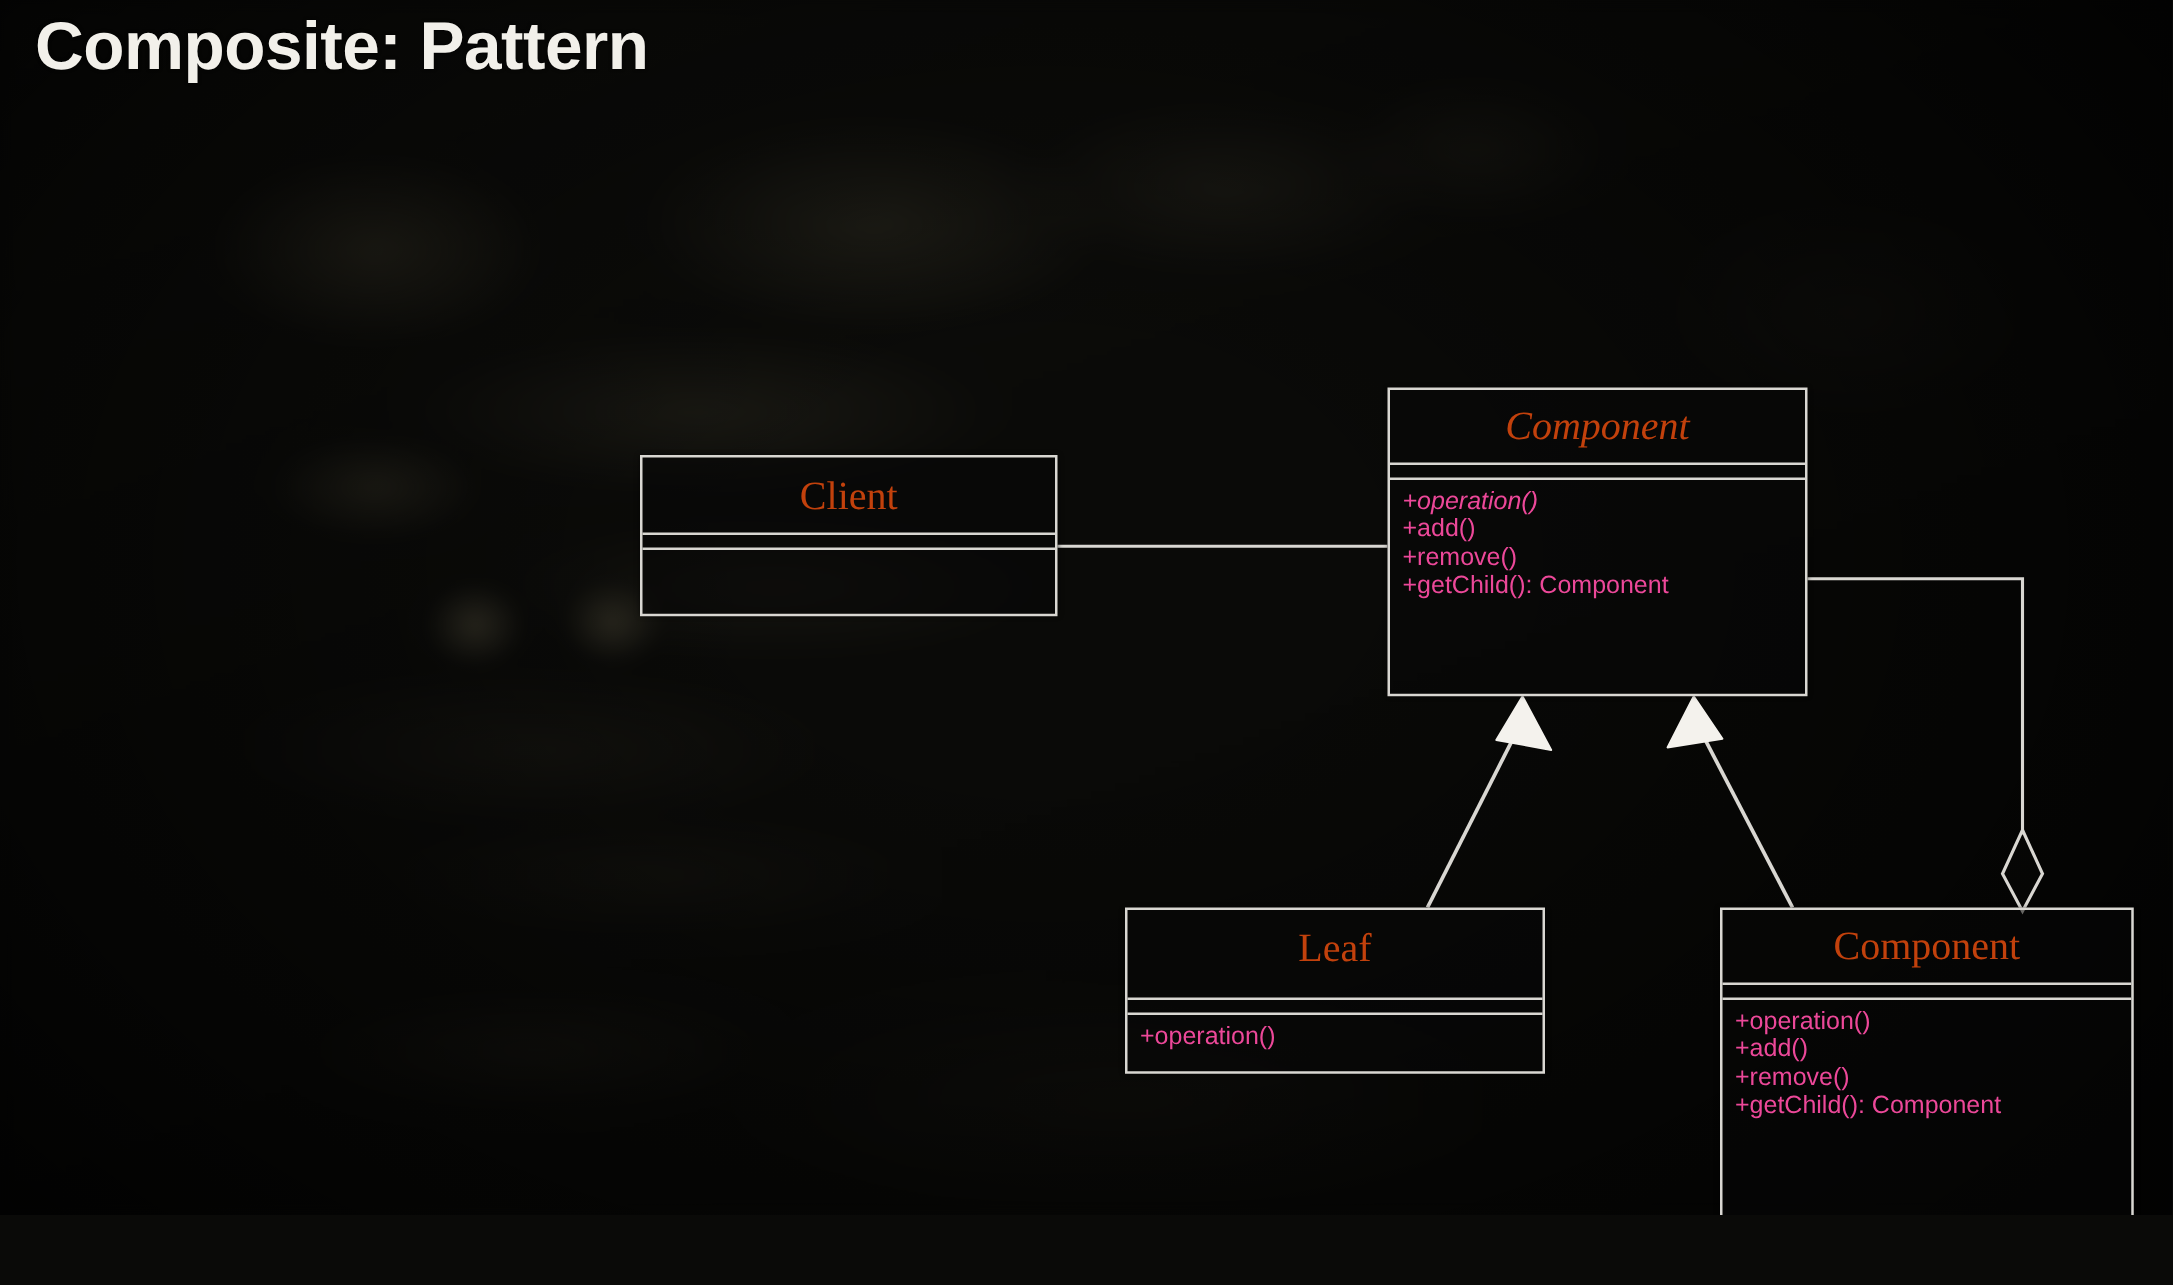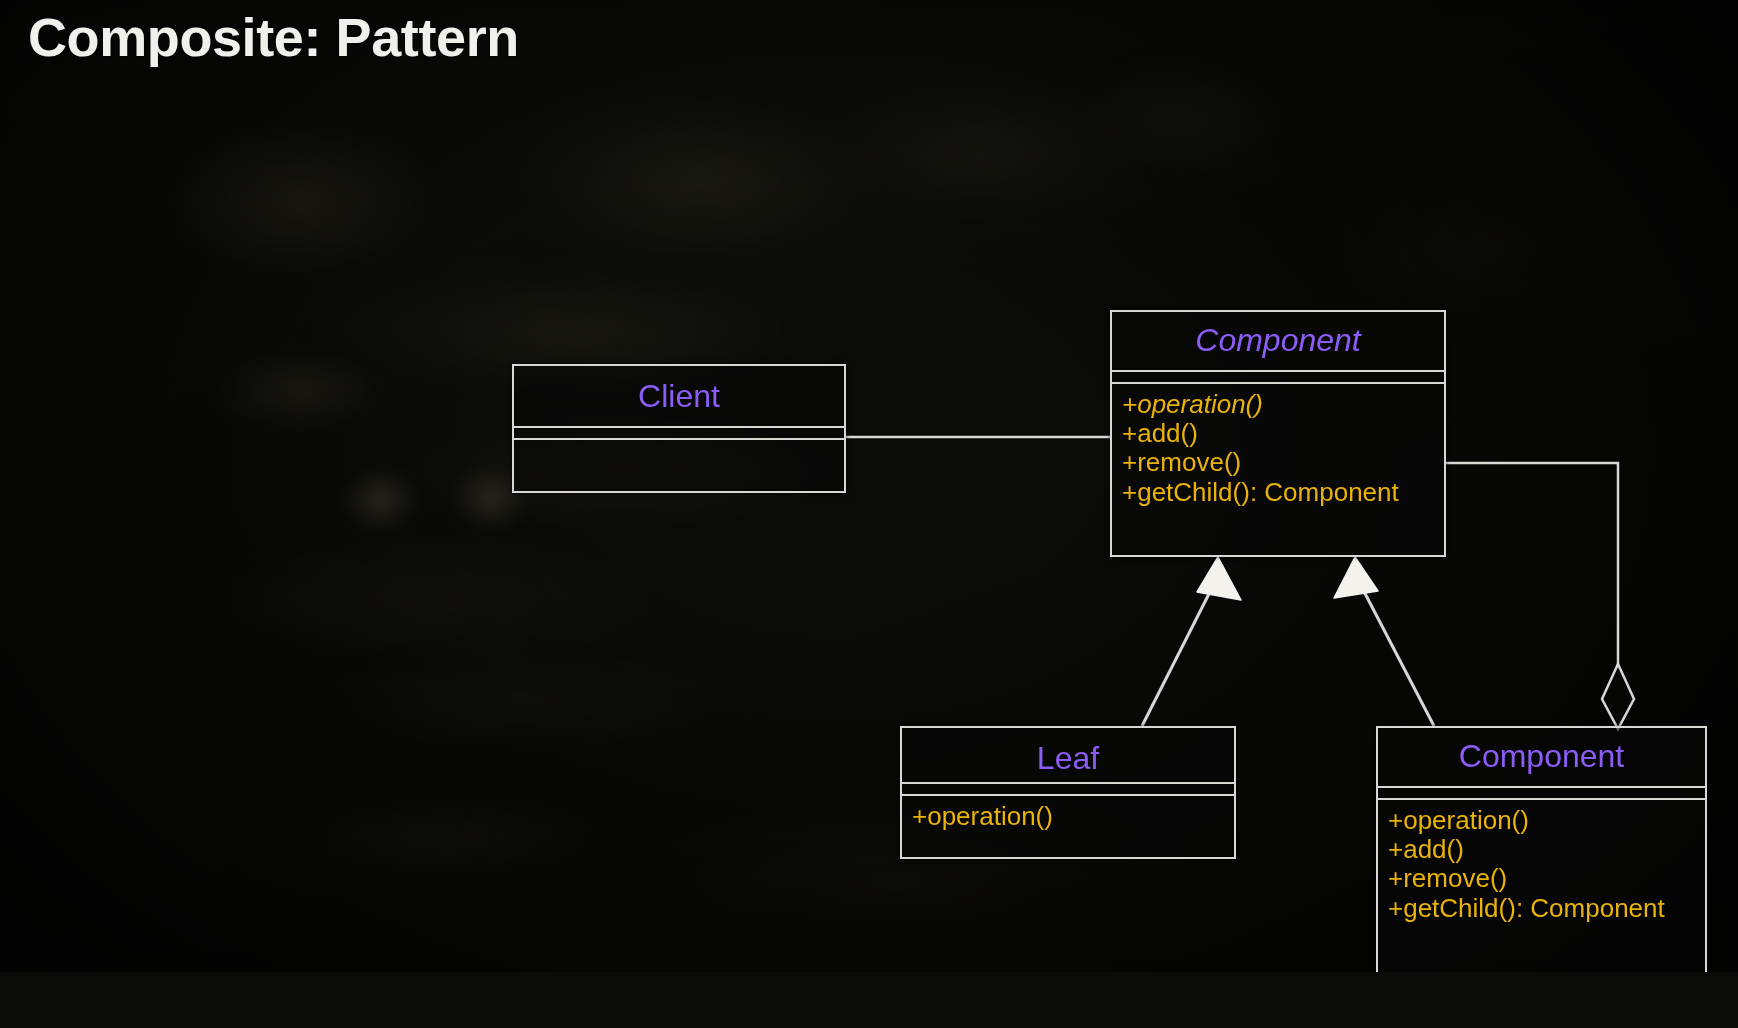--- a/index.html
+++ b/index.html
@@ -59,52 +59,53 @@
     border:2px solid #d9d7d2;
     background:rgba(8,8,7,0.55);
     color:#f4f2ed;
     box-shadow:0 0 4px rgba(0,0,0,0.6);
   }
   .uml-title {
     text-align:center;
     font-size:32px;
     line-height:1.18;
     padding:10px 6px 10px 6px;
-    color:#8b5cf6;
+    color:#c2410c;
     white-space:nowrap;
+    font-family:Liberation Serif, serif;
   }
   .uml-title.abstract { font-style:italic; }
   .sep {
     height:2px;
     background:#d9d7d2;
     width:100%;
   }
   .attr-compartment {
     height:10px;
   }
   .method-compartment {
     padding:6px 0 8px 10px;
   }
   .method-compartment.empty { padding:0; }
   .method {
-    font-size:26px;
+    font-size:20px;
     line-height:1.125;
-    color:#eab308;
+    color:#ec4899;
     white-space:nowrap;
   }
   .method.abstract { font-style:italic; }
 
   #box-client    { left:512px; top:364px;  width:334px; height:129px; }
   #box-component { left:1110px; top:310px; width:336px; height:247px; }
   #box-leaf      { left:900px;  top:726px; width:336px; height:133px; }
   #box-composite { left:1376px; top:726px; width:331px; height:253px; }
 
   #box-client .uml-title    { padding-top:12px; }
   #box-client .empty-body   { height:48px; }
-  #box-leaf   .uml-title    { padding-top:12px; padding-bottom:4px; }
+  #box-leaf   .uml-title    { padding-top:12px; padding-bottom:20px; }
 
   
   #connectors {
     position:absolute; inset:0;
     pointer-events:none;
   }
 </style>
 </head>
 <body>
 

